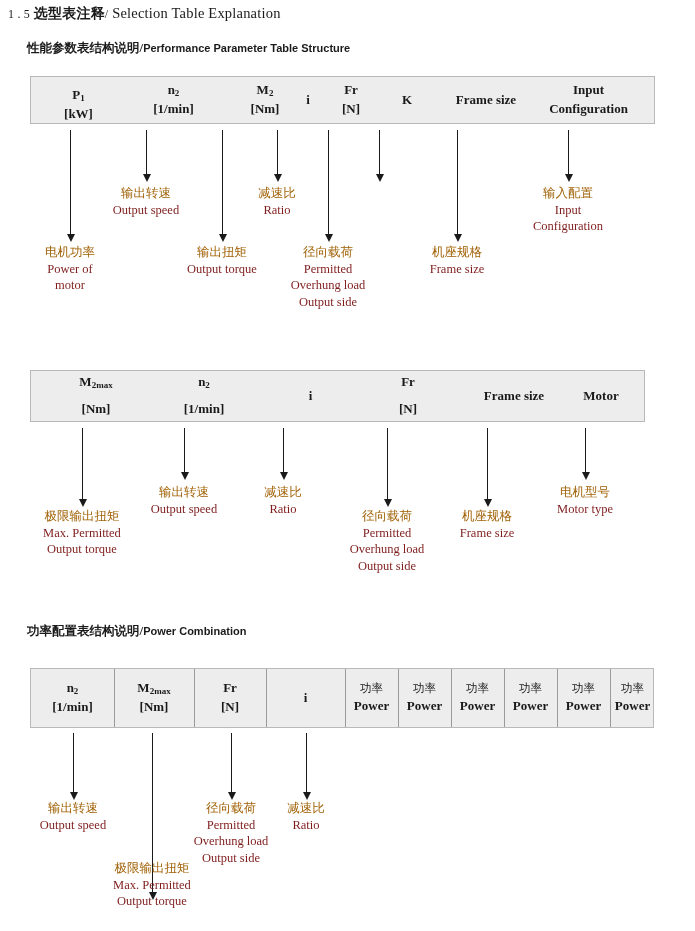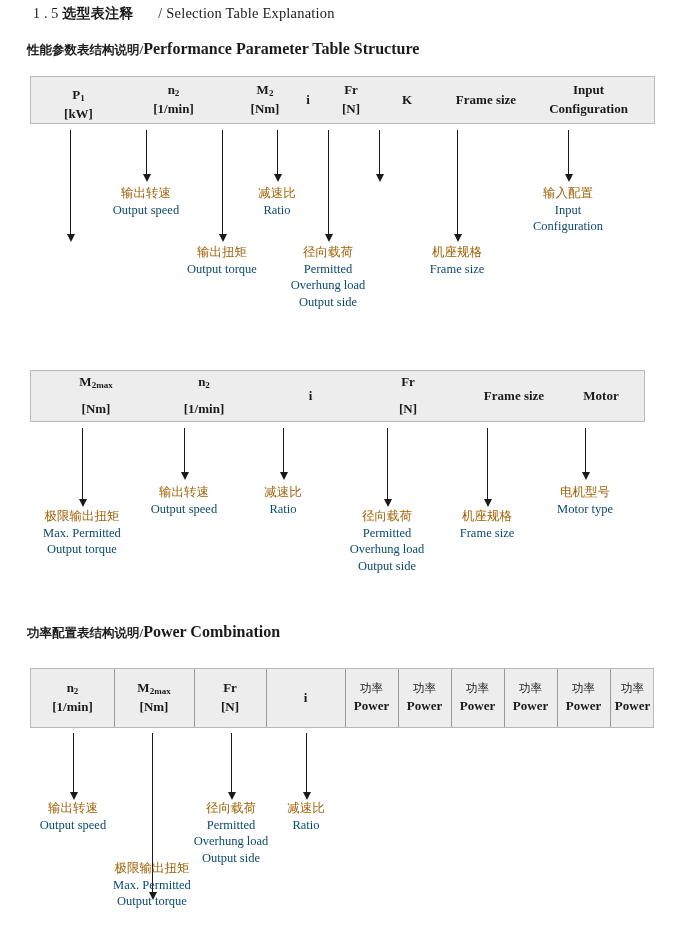--- a/index.html
+++ b/index.html
@@ -31,22 +31,21 @@
     letter-spacing: 0.2px;
     white-space: nowrap;
   }
   .doc-title .cn {
     font-family: "DejaVu Sans", sans-serif;
     font-weight: 700;
     font-size: 14px;
   }
   .doc-title .num {
     font-family: "Liberation Serif", serif;
-    font-size: 14px;
-    margin-left: 25px;
+    font-size: 12px;
   }
   .doc-title .en {
     font-family: "Liberation Serif", serif;
     font-size: 14.5px;
   }
 
   .section-head {
     position: absolute;
     left: 27px;
     white-space: nowrap;
@@ -56,23 +55,23 @@
     font-family: "DejaVu Sans", sans-serif;
     font-weight: 700;
     font-size: 12.5px;
   }
   .section-head .sep {
     font-family: "Liberation Serif", serif;
     font-weight: 700;
     font-size: 13px;
   }
   .section-head .en {
-    font-family: Liberation Serif, serif;
-    font-weight: 700;
-    font-size: 16px;
+    font-family: Liberation Sans, sans-serif;
+    font-weight: 700;
+    font-size: 11px;
   }
 
   
   .tbl {
     position: absolute;
     background: #ededed;
     border: 1px solid #b9b9b9;
     box-sizing: border-box;
   }
   .tbl.bordered-cells {
@@ -147,21 +146,21 @@
   .anno .cn {
     display: block;
     font-family: "DejaVu Sans", sans-serif;
     font-size: 12.5px;
     color: #a16207;
   }
   .anno .en {
     display: block;
     font-family: "Liberation Serif", serif;
     font-size: 12.5px;
-    color: #0c4a6e;
+    color: #7f1d1d;
   }
 </style>
 </head>
 <body>
 
 <div class="canvas">
 
   <div class="doc-title">
     <span class="num">1 . 5</span>
     <span class="cn">选型表注释</span><span class="num">/</span>
@@ -206,20 +205,25 @@
 
   <div class="arrow" style="left:70px;  top:130px; height:105px;"></div>
   <div class="arrow" style="left:146px; top:130px; height:45px;"></div>
   <div class="arrow" style="left:222px; top:130px; height:105px;"></div>
   <div class="arrow" style="left:277px; top:130px; height:45px;"></div>
   <div class="arrow" style="left:328px; top:130px; height:105px;"></div>
   <div class="arrow" style="left:379px; top:130px; height:45px;"></div>
   <div class="arrow" style="left:457px; top:130px; height:105px;"></div>
   <div class="arrow" style="left:568px; top:130px; height:45px;"></div>
 
+  <div class="anno" style="left:0px; top:244px; width:140px;">
+    <span class="cn">电机功率</span>
+    <span class="en">Power of</span>
+    <span class="en">motor</span>
+  </div>
   <div class="anno" style="left:76px; top:185px; width:140px;">
     <span class="cn">输出转速</span>
     <span class="en">Output speed</span>
   </div>
   <div class="anno" style="left:152px; top:244px; width:140px;">
     <span class="cn">输出扭矩</span>
     <span class="en">Output torque</span>
   </div>
   <div class="anno" style="left:222px; top:185px; width:110px;">
     <span class="cn">减速比</span>

